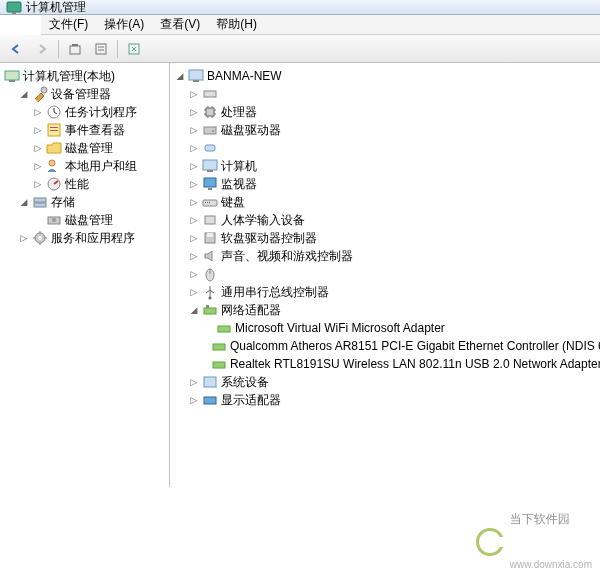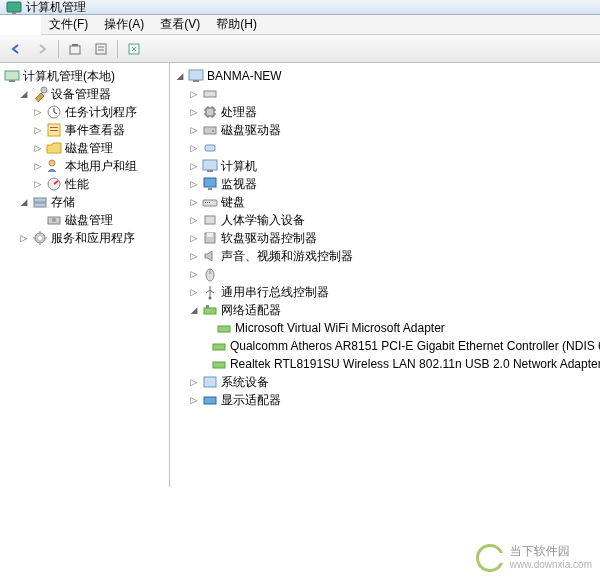--- a/index.html
+++ b/index.html
@@ -17,21 +17,21 @@
 .right { flex:1; padding:4px; overflow:auto; background:#fff; }
 .node { white-space:nowrap; line-height:18px; height:18px; display:flex; align-items:center; cursor:default; }
 .exp { width:12px; height:12px; display:inline-flex; align-items:center; justify-content:center; margin-right:2px; color:#666; font-size:9px; }
 .ico { width:16px; height:16px; display:inline-flex; align-items:center; justify-content:center; margin-right:3px; }
 .lbl { color:#000; }
 .ind1 { padding-left:14px; } .ind2 { padding-left:28px; }
 .watermark { position:absolute; right:8px; bottom:8px; display:flex; align-items:center; gap:6px; opacity:.75; pointer-events:none; }
 .watermark .logo { width:28px; height:28px; border:3px solid #8fb83b; border-radius:50%; position:relative; }
 .watermark .logo::after { content:""; position:absolute; right:-3px; top:6px; width:10px; height:10px; background:#fff; }
 .watermark .txt { color:#6b6b6b; font-size:13px; line-height:14px; }
-.watermark .txt .s { font-size:10px; color:#999; }
+.watermark .txt .s { font-size:10px; color:#999;margin-top:32px; }
 svg { display:block; }
 </style>
 </head>
 <body>
 
 <div class="titlebar">
   <span class="ticon">
     <svg width="16" height="16">
         <rect x="1" y="3" width="14" height="10" rx="1" fill="#4a8" stroke="#276"></rect>
         <rect x="6" y="13" width="4" height="2" fill="#888"></rect>

